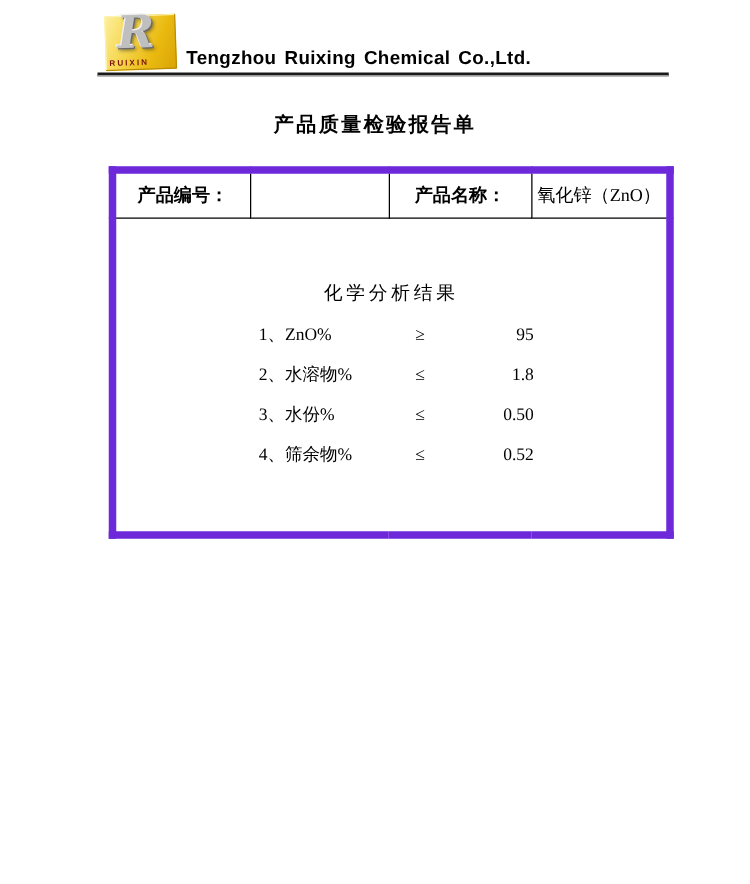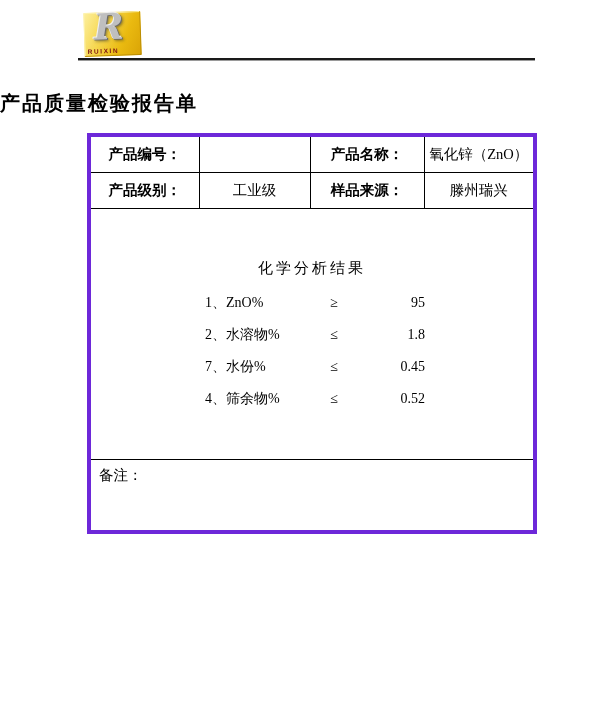--- a/index.html
+++ b/index.html
@@ -46,28 +46,29 @@
     font-family:"Liberation Sans", sans-serif;
     font-weight:bold;font-size:15px;letter-spacing:0.3px;word-spacing:2px;
   }
   .header-rule{
     position:absolute;left:78px;top:58px;width:457px;height:2px;
     background:#1a1a1a;border-bottom:1px solid #9a9a9a;
   }
   
   .doc-title{
     position:absolute;left:0;top:90px;width:100%;
+    text-align:center;
     font-family:"Liberation Sans", sans-serif;
-    font-weight:bold;font-size:20px;letter-spacing:2px;
+    font-weight:bold;font-size:16px;letter-spacing:2px;
   }
   
   table.report{
     position:absolute;left:87px;top:133px;
     width:446px;border-collapse:collapse;table-layout:fixed;
-    border:4px solid #6d28d9;
+    border:6px solid #6d28d9;
   }
   table.report td{
     border:1.5px solid #000;
     font-size:14.5px;
     overflow:hidden;
   }
   td.cell-label{
     font-family:"Liberation Sans", sans-serif;
     font-weight:bold;text-align:center;height:33px;
   }
@@ -103,71 +104,61 @@
 </head>
 <body>
 
 <div class="page">
 
   <div class="header-row">
     <div class="logo">
       <span class="logo-r">R</span>
       <span class="logo-brand">RUIXIN</span>
     </div>
+    <span class="company-en">Tengzhou Ruixing Chemical Co.,Ltd.</span>
   </div>
   <div class="header-rule"></div>
 
   <div class="doc-title">产品质量检验报告单</div>
 
   <table class="report">
     <colgroup>
       <col style="width:110px">
         <col style="width:111px">
         <col style="width:114px">
         <col style="width:111px">
     </colgroup>
     <tbody>
       <tr>
         <td class="cell-label">产品编号：</td>
         <td class="cell-value"></td>
         <td class="cell-label">产品名称：</td>
         <td class="cell-value">氧化锌（ZnO）</td>
       </tr>
       <tr>
-        <td class="cell-label">产品级别：</td>
-        <td class="cell-value">工业级</td>
-        <td class="cell-label">样品来源：</td>
-        <td class="cell-value">滕州瑞兴</td>
-      </tr>
-      <tr>
         <td class="analysis-cell" colspan="4">
           <div class="analysis-title">化学分析结果</div>
           <div class="analysis-item">
             <span class="item-name">1、ZnO%</span>
             <span class="item-symbol">≥</span>
             <span class="item-value">95</span>
           </div>
           <div class="analysis-item">
             <span class="item-name">2、水溶物%</span>
             <span class="item-symbol">≤</span>
             <span class="item-value">1.8</span>
           </div>
           <div class="analysis-item">
-            <span class="item-name">7、水份%</span>
+            <span class="item-name">3、水份%</span>
             <span class="item-symbol">≤</span>
-            <span class="item-value">0.45</span>
+            <span class="item-value">0.50</span>
           </div>
           <div class="analysis-item">
             <span class="item-name">4、筛余物%</span>
             <span class="item-symbol">≤</span>
             <span class="item-value">0.52</span>
           </div>
         </td>
       </tr>
-      <tr>
-        <td class="remarks-cell" colspan="4">
-          <span>备注：</span>
-        </td>
-      </tr>
     </tbody>
   </table>
 
 </div>
 
 </body></html>

